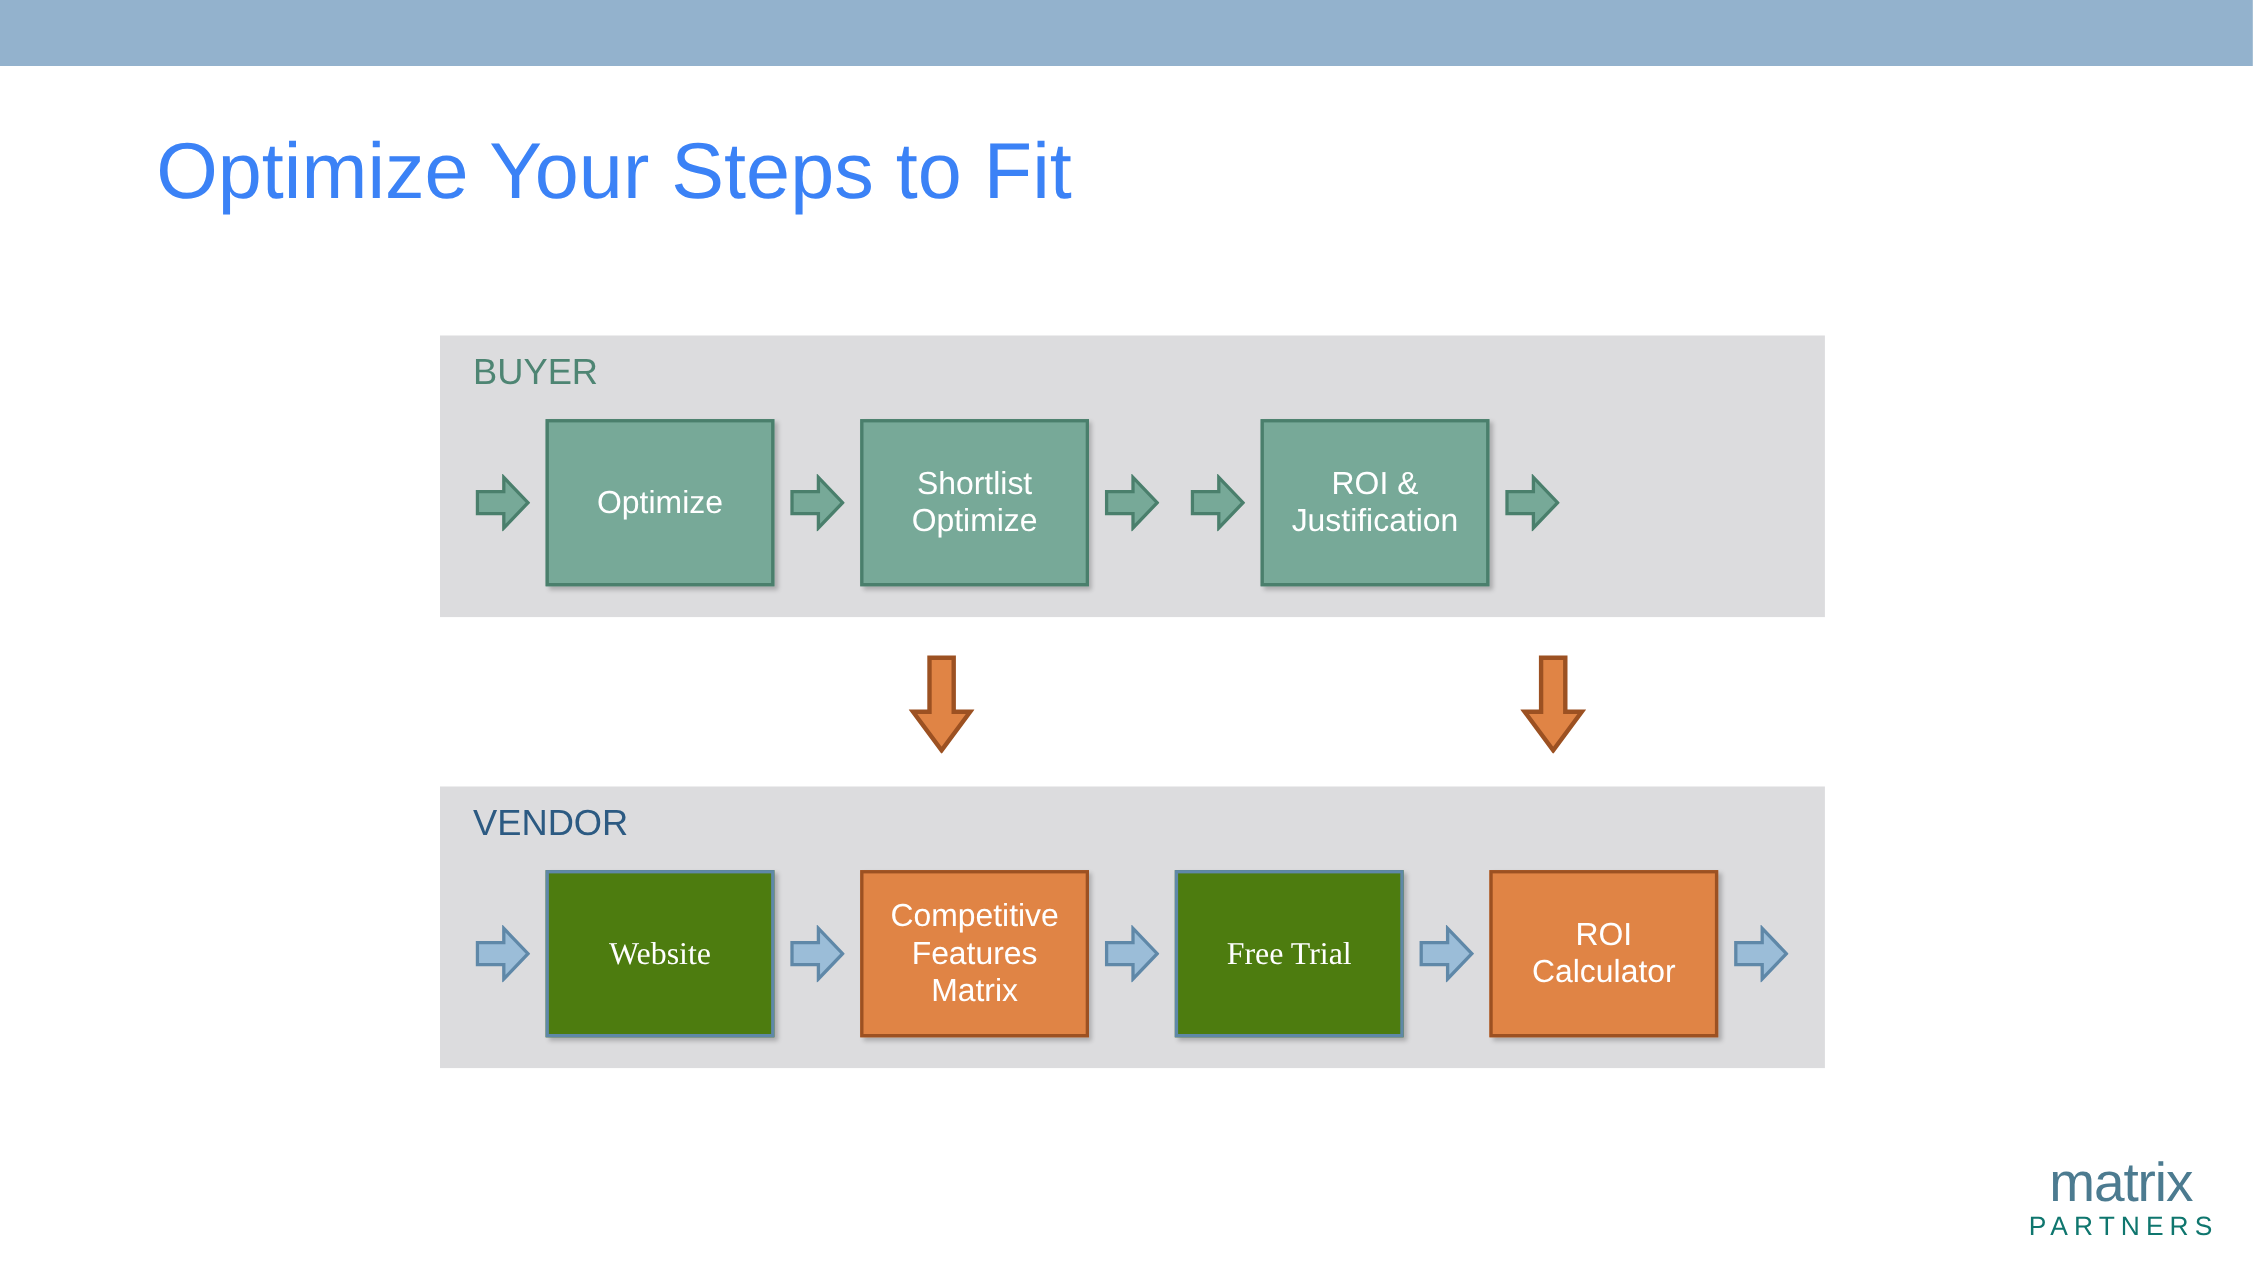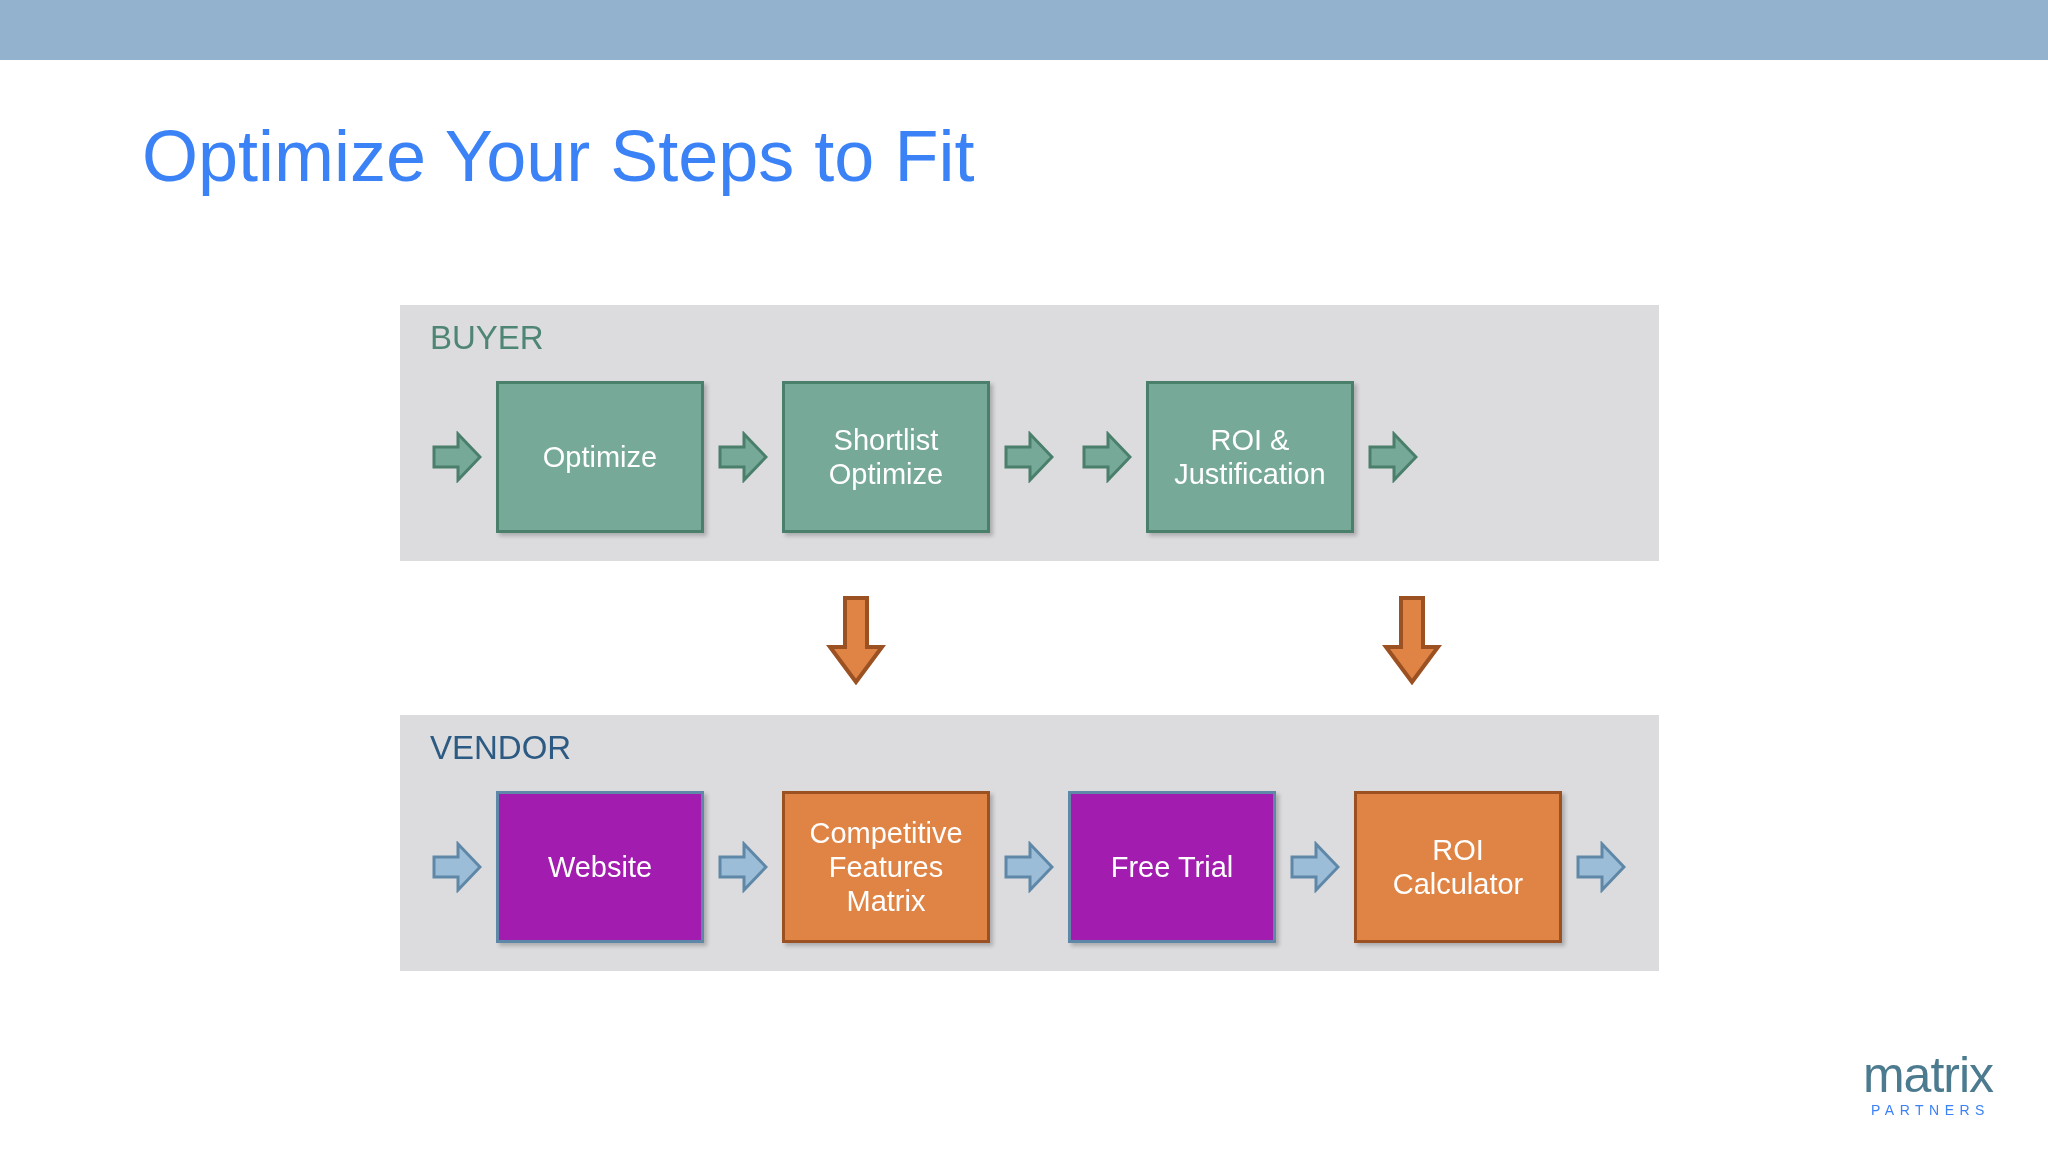--- a/index.html
+++ b/index.html
@@ -93,21 +93,21 @@
     justify-content: center;
     text-align: center;
     color: #ffffff;
     font-size: 29px;
     line-height: 1.18;
     border-style: solid;
     border-width: 3px;
     box-shadow: 3px 3px 4px rgba(0,0,0,0.22);
   }
   .step-green  { background: #77a998; border-color: #4a7f6c; }
-  .step-blue   { background: #a21caf; border-color: #5f88a8; }
+  .step-blue   { background: #4d7c0f; border-color: #5f88a8; font-family: Liberation Serif, serif; }
   .step-orange { background: #e08445; border-color: #9c5122; }
 
   
   .rail-pad { flex: 0 0 18px; }
 
   
   .arrow-v {
     position: absolute;
     width: 60px;
     height: 90px;
@@ -125,22 +125,22 @@
     user-select: none;
   }
   .logo-word {
     font-size: 50px;
     font-weight: 400;
     color: #4c7b90;
     line-height: 0.95;
     letter-spacing: -1px;
   }
   .logo-sub {
-    font-size: 14px;
-    color: #3b82f6;
+    font-size: 24px;
+    color: #0f766e;
     letter-spacing: 5.5px;
     margin-top: 2px;
     padding-left: 5px;
   }
 </style>
 </head>
 <body>
 
 <div class="header-band"></div>
 

